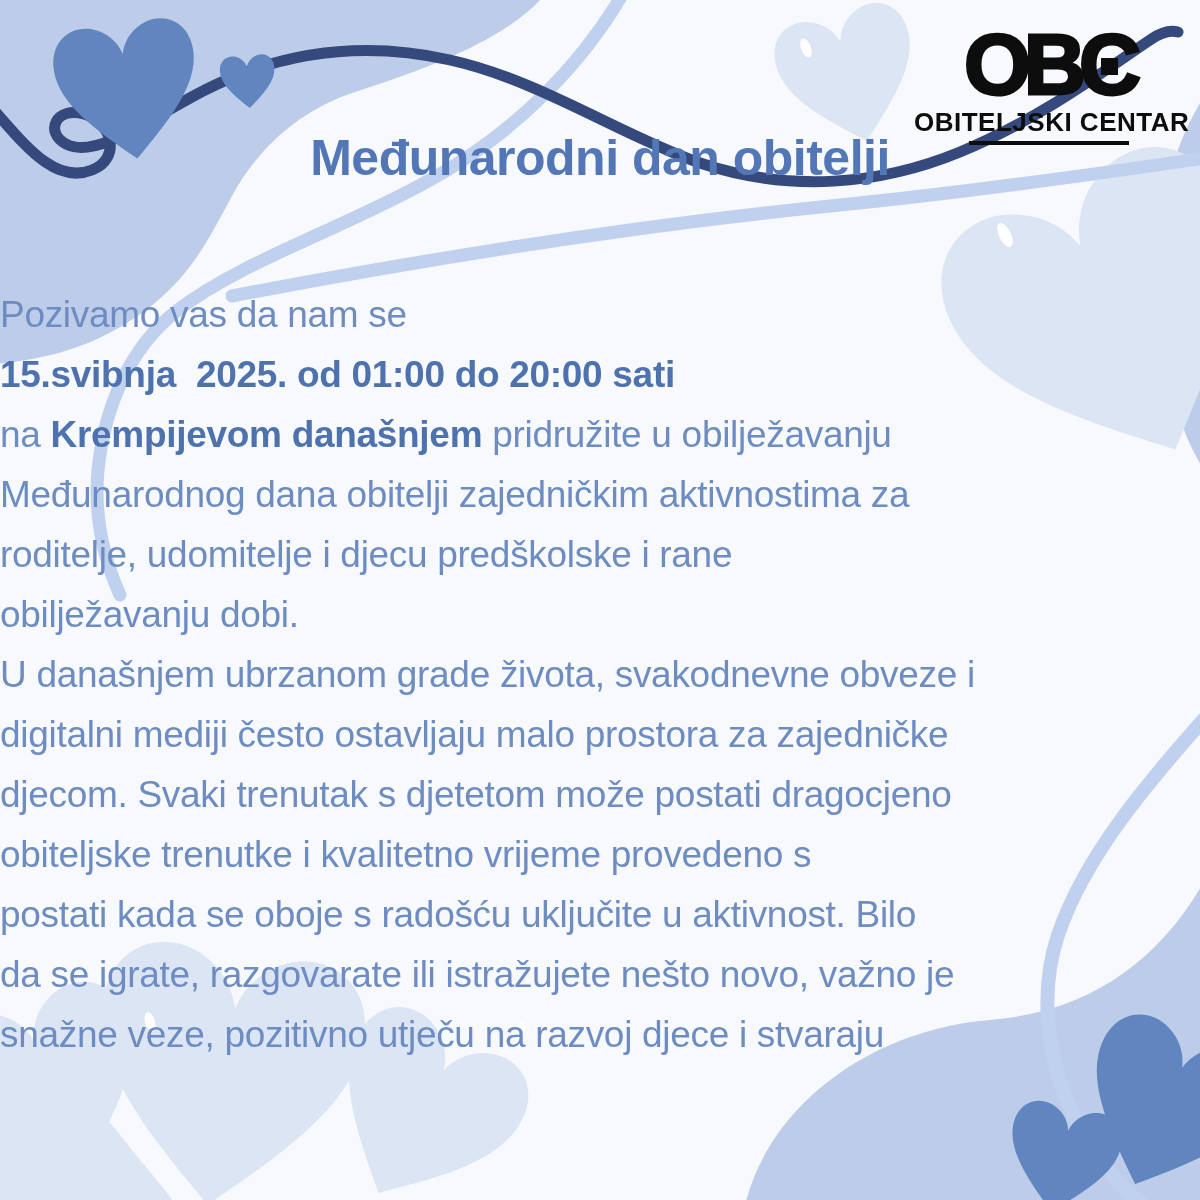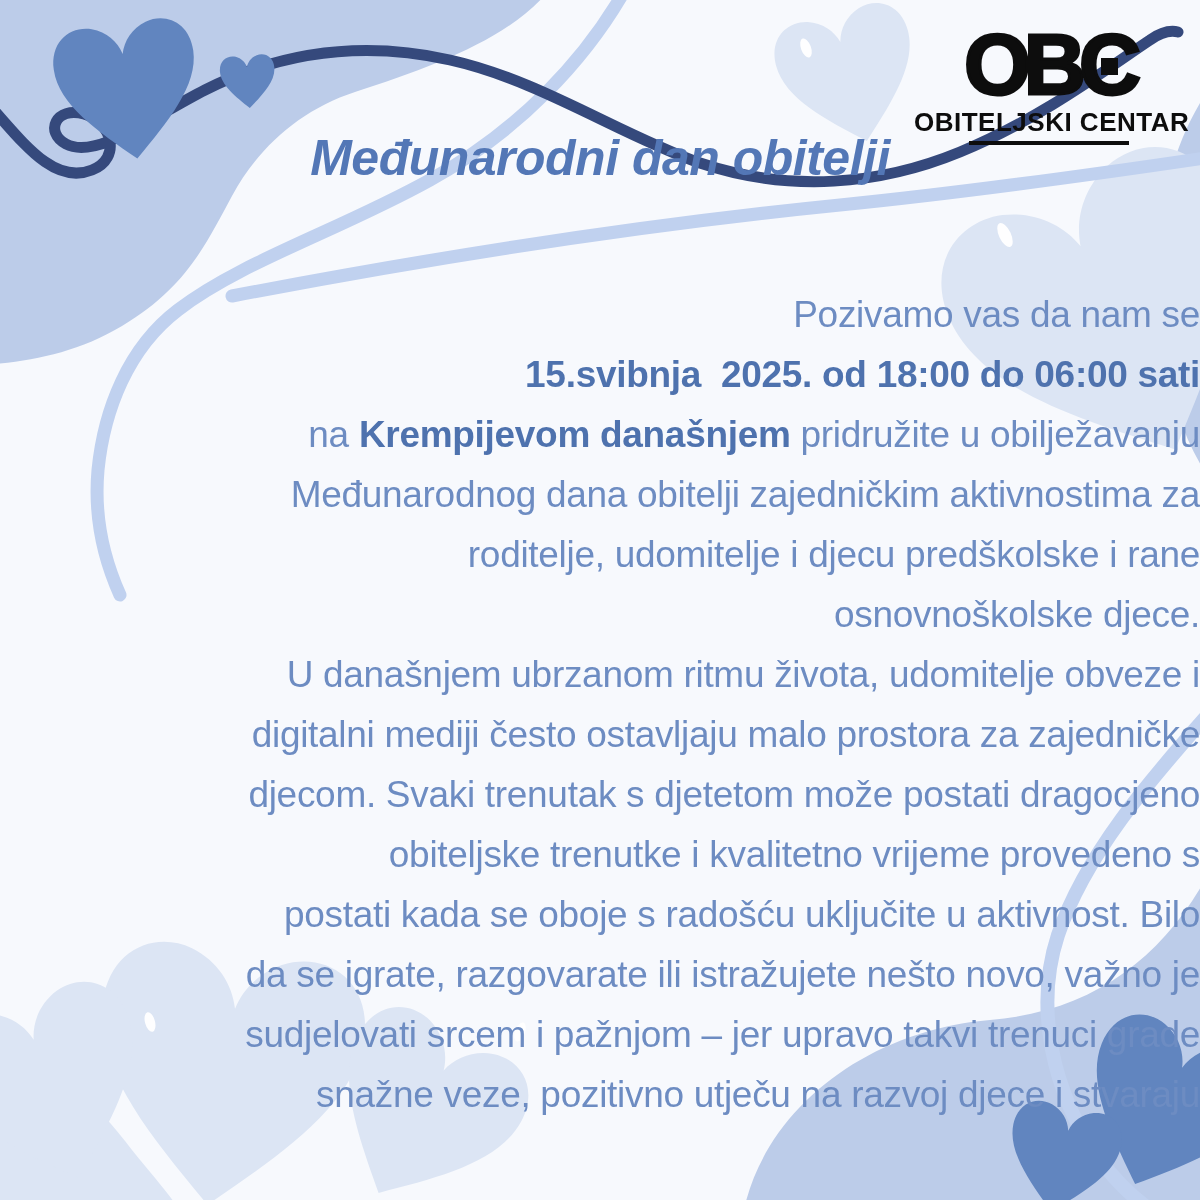--- a/index.html
+++ b/index.html
@@ -10,25 +10,25 @@
   html,body{margin:0;padding:0;}
   .poster{
     position:relative; width:1200px; height:1200px; overflow:hidden;
     background:var(--background);
     font-family:"Liberation Sans","DejaVu Sans",sans-serif;
   }
   .bg-svg{position:absolute;inset:0;}
   .title{
     position:absolute; top:118px; left:0; width:100%;
     text-align:center; font-size:50px; font-weight:bold;
-    line-height:80px; color:var(--title-text); letter-spacing:-0.5px;font-style:italic;
+    line-height:80px; color:var(--title-text); letter-spacing:-0.5px;
   }
   .body-text{
     position:absolute; top:285px; left:0; width:100%;
-    text-align:right; font-size:37px; line-height:60px;
+    text-align:left; font-size:37px; line-height:60px;
     color:var(--body-text); letter-spacing:-0.3px;
   }
   .body-text .line{white-space:pre;}
   .body-text .b{font-weight:bold; color:var(--bold-text);}
   .logo{
     position:absolute; top:18px; right:16px; width:270px; text-align:center;
     color:var(--logo-black);
   }
   .logo-acronym{
     position:relative; display:inline-block;
@@ -110,28 +110,27 @@
     <div class="logo-name">OBITELJSKI CENTAR</div>
     <div class="logo-rule"></div>
   </div>
 
   <div class="title">
     <div>Međunarodni dan obitelji</div>
   </div>
 
   <div class="body-text">
       <div class="line"><span>Pozivamo vas da nam se</span></div>
-      <div class="line"><span class="b">15.svibnja  2025. od 18:00 do 06:00 sati</span></div>
+      <div class="line"><span class="b">15.svibnja  2025. od 01:00 do 20:00 sati</span></div>
       <div class="line"><span>na </span><span class="b">Krempijevom današnjem</span><span> pridružite u obilježavanju</span></div>
       <div class="line"><span>Međunarodnog dana obitelji zajedničkim aktivnostima za</span></div>
       <div class="line"><span>roditelje, udomitelje i djecu predškolske i rane</span></div>
-      <div class="line"><span>osnovnoškolske djece.</span></div>
-      <div class="line"><span>U današnjem ubrzanom ritmu života, udomitelje obveze i</span></div>
+      <div class="line"><span>obilježavanju dobi.</span></div>
+      <div class="line"><span>U današnjem ubrzanom grade života, svakodnevne obveze i</span></div>
       <div class="line"><span>digitalni mediji često ostavljaju malo prostora za zajedničke</span></div>
       <div class="line"><span>djecom. Svaki trenutak s djetetom može postati dragocjeno</span></div>
       <div class="line"><span>obiteljske trenutke i kvalitetno vrijeme provedeno s</span></div>
       <div class="line"><span>postati kada se oboje s radošću uključite u aktivnost. Bilo</span></div>
       <div class="line"><span>da se igrate, razgovarate ili istražujete nešto novo, važno je</span></div>
-      <div class="line"><span>sudjelovati srcem i pažnjom – jer upravo takvi trenuci grade</span></div>
       <div class="line"><span>snažne veze, pozitivno utječu na razvoj djece i stvaraju</span></div>
     </div>
 
 </div>
 
 </body></html>

